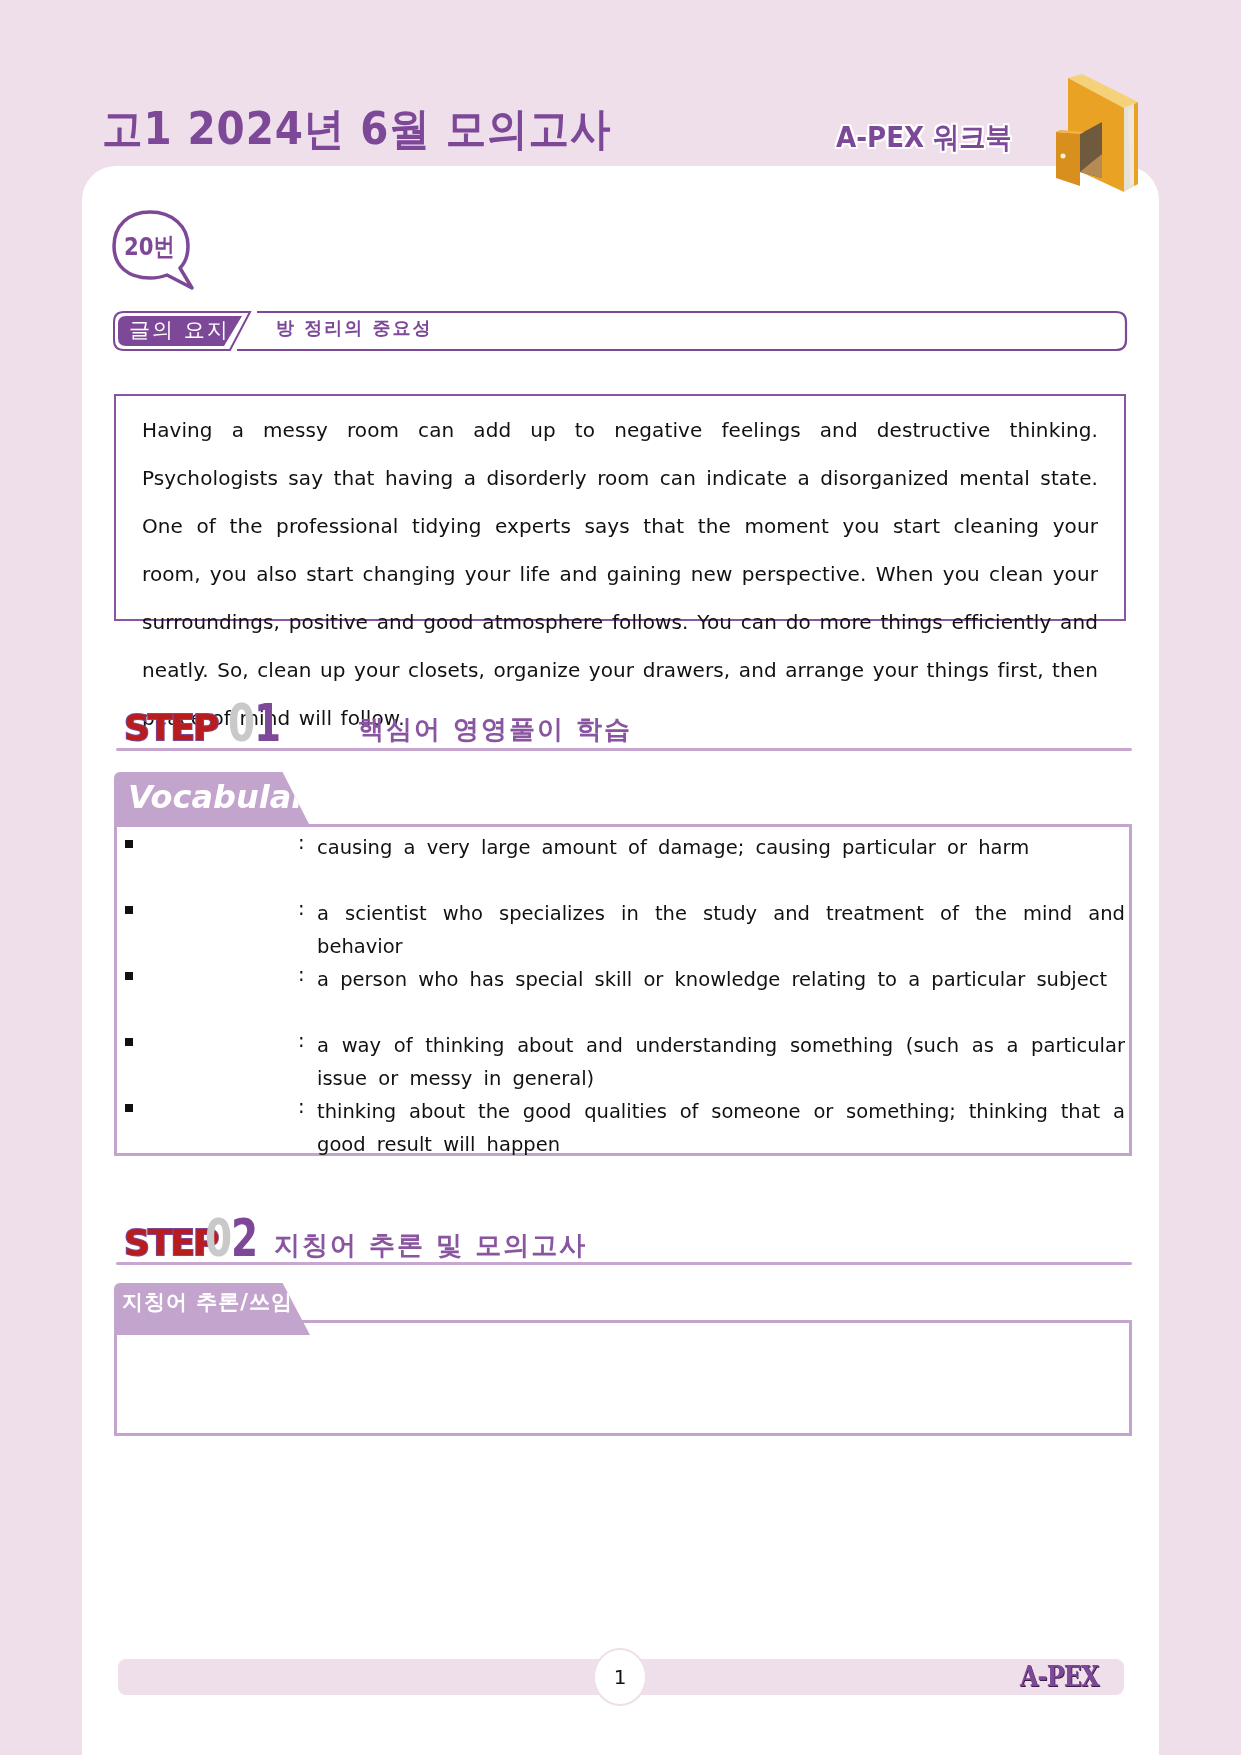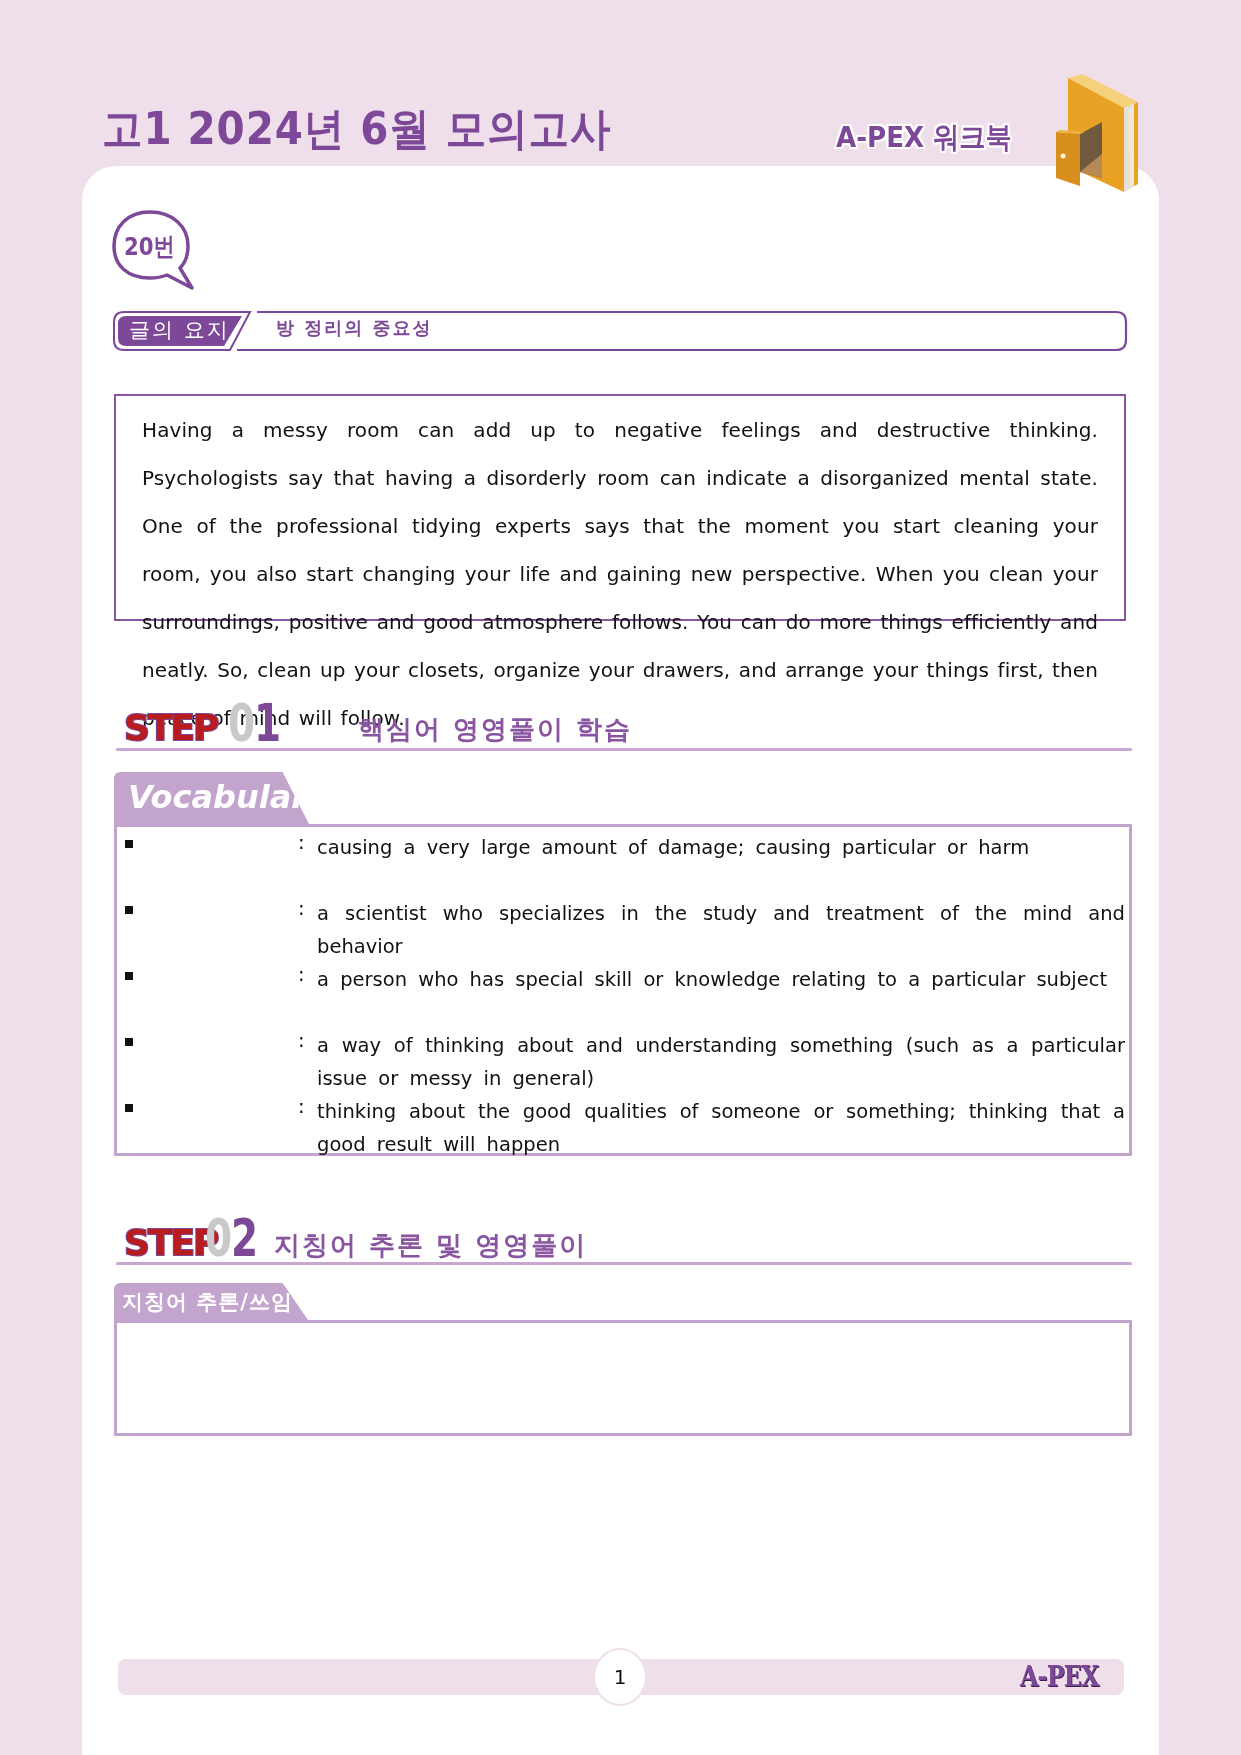--- a/index.html
+++ b/index.html
@@ -191,24 +191,24 @@
     <span class="vocab-word"></span>
     <span class="vocab-colon">:</span>
     <span class="vocab-def">thinking about the good qualities of someone or something; thinking that a good result will happen</span>
   </div>
 </div>
 
 <div>
   <div class="step-word" style="left:124px; top:1222px;">STEP</div>
   <div class="step-num0" style="left:205px; top:1208px;">0</div>
   <div class="step-num1" style="left:231px; top:1208px;">2</div>
-  <div class="step-title" style="left:274px; top:1228px;">지칭어 추론 및 영영풀이</div>
+  <div class="step-title" style="left:274px; top:1228px;">지칭어 추론 및 모의고사</div>
   <div class="step-rule" style="left:116px; top:1262px; width:1016px;"></div>
 </div>
 
-<div class="tab-label" style="left:114px; top:1283px; width:196px; height:40px;">
+<div class="tab-label" style="left:114px; top:1283px; width:196px; height:52px;">
   <span class="ref-tab-text">지칭어 추론/쓰임</span>
 </div>
 <div class="ref-box"></div>
 
 <div class="footer-bar"></div>
 <div class="page-num">1</div>
 <div class="footer-brand">A-PEX</div>
 
 </body></html>

